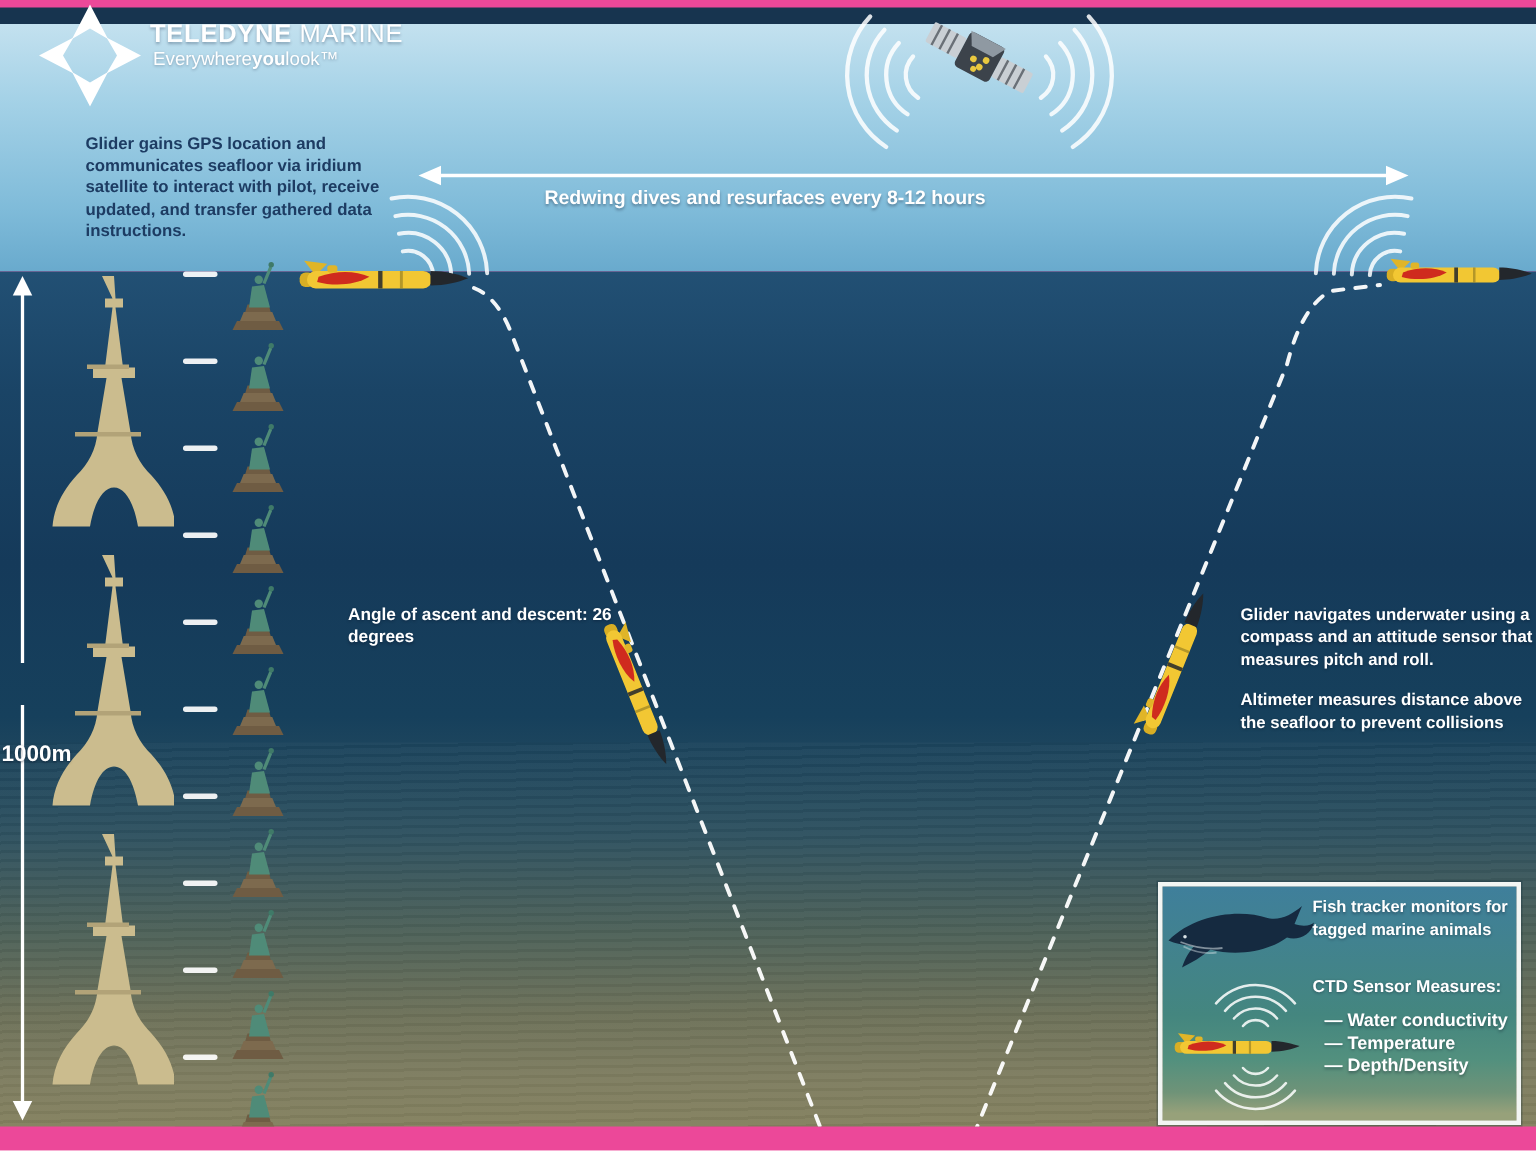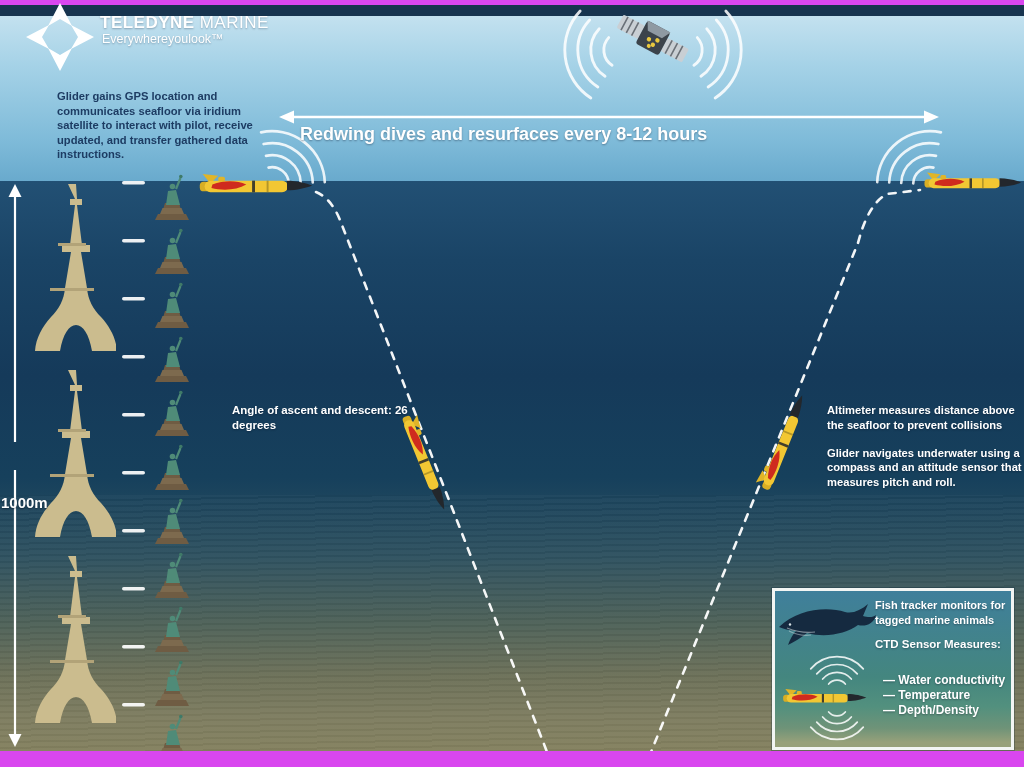--- a/index.html
+++ b/index.html
@@ -1,49 +1,49 @@
 <!DOCTYPE html>
 <html><head>
 <meta charset="utf-8">
 <style>
   html,body{margin:0;padding:0;background:#fff;}
-  .page{position:relative;width:1024px;height:767px;background:#d946ef;overflow:hidden;
+  .page{position:relative;width:1024px;height:767px;background:#ec4899;overflow:hidden;
         font-family:"Liberation Sans",sans-serif;}
   .abs{position:absolute;}
   .topbar{left:0;top:5px;width:1024px;height:11px;background:#17344f;}
   .sky{left:0;top:16px;width:1024px;height:165px;
        background:linear-gradient(180deg,#c3e1ef 0%,#a5d2e7 30%,#7fbbd9 75%,#69aacd 100%);}
   .water{left:0;top:181px;width:1024px;height:570px;
        background:linear-gradient(180deg,#225074 0%,#1a4466 14%,#153a5a 34%,#16405c 52%,#2f5260 66%,#4d6159 77%,#6d7159 87%,#7e7d60 94%,#84815f 100%);}
   .water::after{content:"";position:absolute;left:0;right:0;top:55%;bottom:0;
        background:repeating-linear-gradient(179deg,rgba(0,0,0,.07) 0 2px,rgba(255,255,255,.05) 2px 6px);
        opacity:.5;}
   .overlay{left:0;top:0;}
   .txt{color:#fff;font-weight:bold;line-height:1.32;text-shadow:0 1px 2px rgba(0,10,30,.35);}
   .txt-dark{color:#1d3c63;font-weight:bold;line-height:1.3;}
   .logo-title{left:100px;top:13px;color:#fff;font-size:17px;letter-spacing:.5px;white-space:nowrap;
        text-shadow:0 1px 2px rgba(0,20,50,.3);}
   .logo-title .b1{font-weight:bold;}
   .logo-title .b2{font-weight:normal;margin-left:5px;}
   .tagline{left:102px;top:32px;color:#fff;font-size:12.5px;white-space:nowrap;
        text-shadow:0 1px 2px rgba(0,20,50,.3);}
-  .tagline .bold{font-weight:normal;}
+  .tagline .bold{font-weight:bold;}
   .gps-note{left:57px;top:89px;width:214px;font-size:11.2px;}
-  .dive-label{left:300px;top:123px;width:420px;text-align:left;font-size:18px;}
+  .dive-label{left:300px;top:123px;width:420px;text-align:center;font-size:13px;}
   .speed-block{left:232px;top:403px;width:195px;font-size:11.5px;}
   .speed-block div{margin-bottom:13px;}
   .nav-block{left:827px;top:403px;width:198px;font-size:11.2px;}
   .nav-block div{margin-bottom:13px;}
   .depth-label{left:1px;top:450px;font-size:15px;color:#fff;font-weight:bold;
        text-shadow:0 1px 2px rgba(0,10,30,.5);margin-top:44px;}
   .inset{left:772px;top:588px;width:242px;height:162px;border:3px solid #f2f5f3;box-sizing:border-box;
        background:linear-gradient(180deg,#3f7f9b 0%,#44867f 55%,#52907e 74%,#6f9378 88%,#97a17a 97%);
        box-shadow:0 0 0 1px rgba(0,30,50,.25);}
   .inset-fish{left:100px;top:7px;width:132px;font-size:11px;}
-  .inset-ctd-title{left:100px;top:46px;width:132px;font-size:11.5px;}
+  .inset-ctd-title{left:100px;top:60px;width:132px;font-size:11.5px;}
   .inset-items{left:108px;top:82px;width:128px;font-size:12px;line-height:15px;}
   .dash{fill:none;stroke:#ffffff;stroke-width:2.6;stroke-dasharray:7 8;stroke-linecap:round;opacity:.95;}
   .wave{fill:none;stroke:#ffffff;stroke-width:2.2;stroke-linecap:round;opacity:.85;}
 </style>
 </head>
 <body>
 
 <div class="page">
   <div class="abs topbar"></div>
   <div class="abs sky"></div>
@@ -189,22 +189,22 @@
   </div>
 
   <div class="abs txt-dark gps-note">Glider gains GPS location and communicates seafloor via iridium satellite to interact with pilot, receive updated, and transfer gathered data instructions.</div>
   <div class="abs txt dive-label">Redwing dives and resurfaces every 8-12 hours</div>
 
   <div class="abs txt speed-block">
     <div>Angle of ascent and descent: 26 degrees</div>
   </div>
 
   <div class="abs txt nav-block">
+    <div>Glider navigates underwater using a compass and an attitude sensor that measures pitch and roll.</div>
     <div>Altimeter measures distance above the seafloor to prevent collisions</div>
-    <div>Glider navigates underwater using a compass and an attitude sensor that measures pitch and roll.</div>
   </div>
 
   <div class="abs depth-label">1000m</div>
 
   <div class="abs inset">
     <svg class="abs" style="left:0;top:0;" width="236" height="156" viewBox="0 0 236 156">
       <use href="#whale" x="2" y="8" width="100" height="50"></use>
       <use href="#waves4" transform="translate(62,100) scale(0.78)"></use>
       <use href="#waves4" transform="translate(62,114) rotate(180) scale(0.78)"></use>
       <use href="#glider" x="6" y="95" width="86" height="23"></use>

